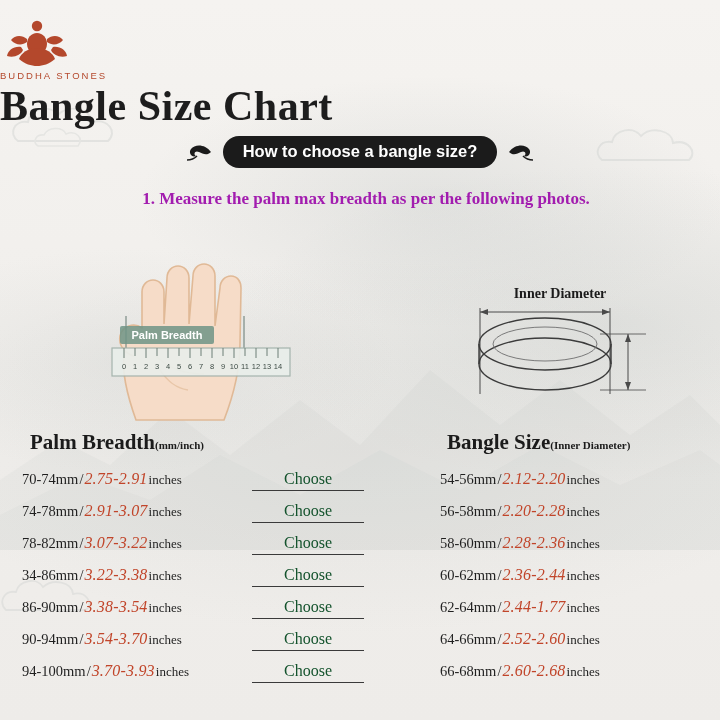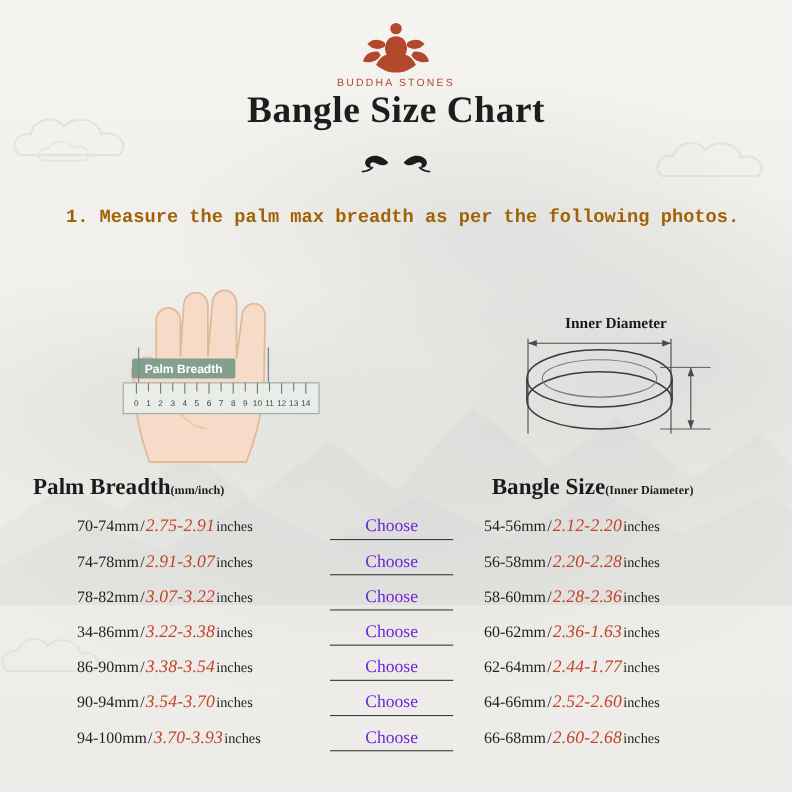--- a/index.html
+++ b/index.html
@@ -28,33 +28,33 @@
     opacity:.35;
   }
   .cloud {
     position:absolute;
     opacity:.28;
   }
 
   
   .logo-wrap {
     position:absolute; top:14px; left:0; right:0;
-    display:flex; flex-direction:column; align-items:center;
+    display:flex; flex-direction:column; 
   }
   .logo-mark { width:74px; height:54px; }
   .logo-text {
     font-size:9.5px; letter-spacing:2.0px; color:#b4482c;
     margin-top:2px; font-family:"Liberation Sans", sans-serif;
   }
 
   .title {
     position:absolute; top:82px; left:0; right:0;
-    text-align:center;
-    font-family:"Liberation Serif", serif;
-    font-size:34px; font-weight:700; letter-spacing:.5px;
+    text-align:left;
+    font-family:"Liberation Serif", serif;
+    font-size:42px; font-weight:700; letter-spacing:.5px;
     color:#1d1d1d;
   }
 
   .subtitle-row {
     position:absolute; top:136px; left:0; right:0;
     display:flex; align-items:center; justify-content:center; gap:10px;
   }
   .flourish { width:28px; height:24px; }
   .subtitle-pill {
     background:#1b1b1b; color:#fff;
@@ -63,23 +63,23 @@
     padding:6px 20px 7px;
     border-radius:16px;
     white-space:nowrap;
   }
 
   .instructions {
     position:absolute; top:186px; left:0; right:0;
     text-align:center;
   }
   .instructions div {
-    font-size:17px; font-weight:700; color:#a16207;
+    font-size:17px; font-weight:700; color:#a21caf;
     line-height:1.55;
-    font-family:Liberation Mono, monospace;
+    font-family:Liberation Serif, serif;
     margin-left:12px;
   }
 
   
   .hand-img { position:absolute; left:64px; top:252px; width:270px; height:170px; }
   .bangle-img { position:absolute; left:450px; top:282px; width:230px; height:140px; }
 
   
   .sec-head {
     position:absolute; top:430px;
@@ -87,21 +87,21 @@
     font-weight:700;
     white-space:nowrap;
   }
   .sec-head .big { font-size:21px; color:#1b1b1b; }
   .sec-head .small { font-size:11px; color:#1b1b1b; }
   #head-left { left:30px; }
   #head-right { left:447px; }
 
   
   .table { position:absolute; top:470px; }
-  #table-left { left:22px; width:345px;margin-left:48px; }
+  #table-left { left:22px; width:345px; }
   #table-right { left:440px; width:270px; }
 
   .row {
     display:flex; align-items:baseline;
     height:32px;
     white-space:nowrap;
   }
   .mm {
     font-family:"Liberation Serif", serif;
     font-size:14.5px; color:#1f1f1f;
@@ -117,21 +117,21 @@
     font-family:"Liberation Serif", serif;
     font-size:13px; color:#1f1f1f; margin-left:1px;
   }
   .choose-cell {
     margin-left:auto;
     display:flex; flex-direction:column; align-items:center;
     width:118px;
   }
   .choose-link {
     font-family:"Liberation Serif", serif;
-    font-size:16px; color:#6d28d9; cursor:pointer;
+    font-size:16px; color:#14532d; cursor:pointer;
     line-height:1.05;
   }
   .choose-rule {
     width:112px; height:1px; background:#3a3a3a; margin-top:2px;
   }
 </style>
 </head>
 <body>
 
 <div class="bg-wash"></div>
@@ -167,20 +167,21 @@
   <div class="logo-text">BUDDHA STONES</div>
 </div>
 
 <div class="title">Bangle Size Chart</div>
 
 <div class="subtitle-row">
   <svg class="flourish" viewBox="0 0 28 24">
     <path d="M26,12 C20,4 10,4 6,9 C3,13 7,18 11,16 C8,14 10,10 14,12 C18,14 22,16 26,12 Z" fill="#1b1b1b"></path>
     <path d="M2,20 C6,20 10,18 12,16" stroke="#1b1b1b" stroke-width="1.6" fill="none"></path>
   </svg>
+  <div class="subtitle-pill">How to choose a bangle size?</div>
   <svg class="flourish" viewBox="0 0 28 24">
     <path d="M2,12 C8,4 18,4 22,9 C25,13 21,18 17,16 C20,14 18,10 14,12 C10,14 6,16 2,12 Z" fill="#1b1b1b"></path>
     <path d="M26,20 C22,20 18,18 16,16" stroke="#1b1b1b" stroke-width="1.6" fill="none"></path>
   </svg>
 </div>
 
 <div class="instructions">
   <div>1. Measure the palm max breadth as per the following photos.</div>
 </div>
 
@@ -370,21 +371,21 @@
   </div>
   <div class="row">
     <span class="mm">58-60mm</span>
       <span class="sl">/</span>
       <span class="inch">2.28-2.36</span>
       <span class="unit">inches</span>
   </div>
   <div class="row">
     <span class="mm">60-62mm</span>
       <span class="sl">/</span>
-      <span class="inch">2.36-1.63</span>
+      <span class="inch">2.36-2.44</span>
       <span class="unit">inches</span>
   </div>
   <div class="row">
     <span class="mm">62-64mm</span>
       <span class="sl">/</span>
       <span class="inch">2.44-1.77</span>
       <span class="unit">inches</span>
   </div>
   <div class="row">
     <span class="mm">64-66mm</span>

